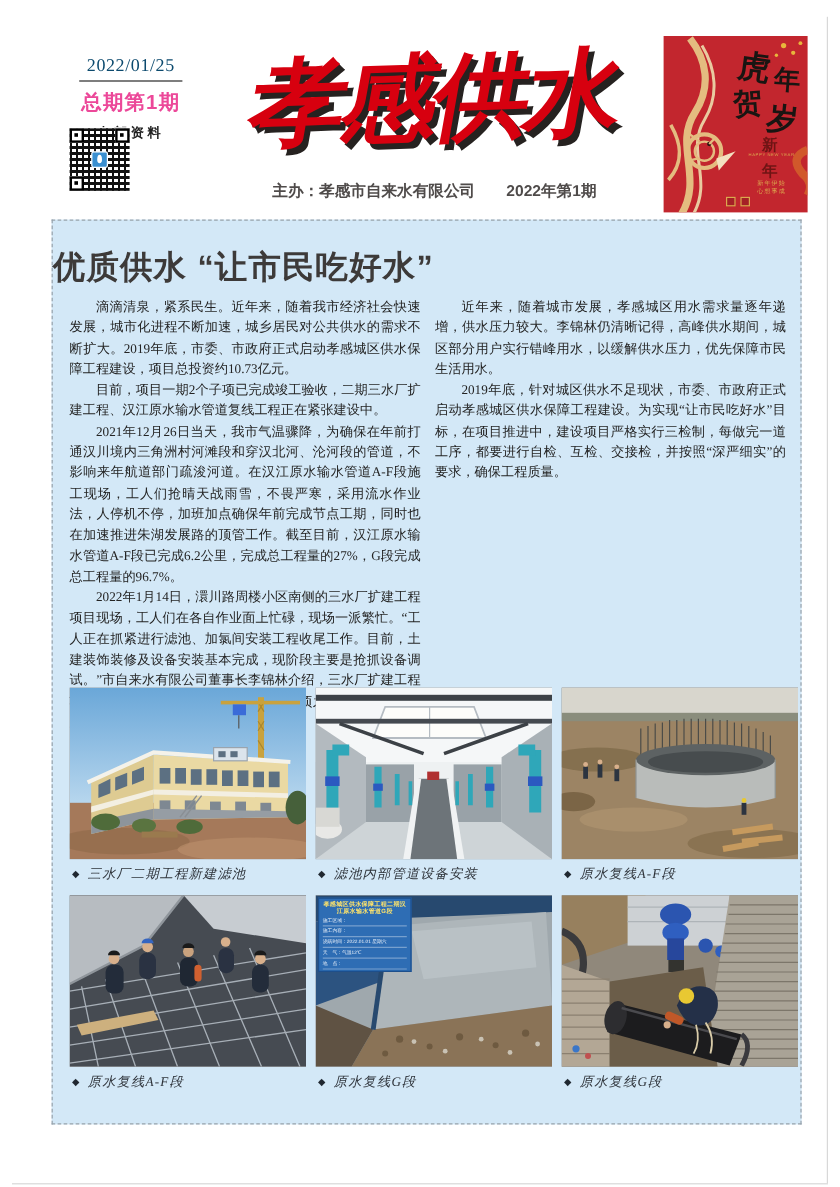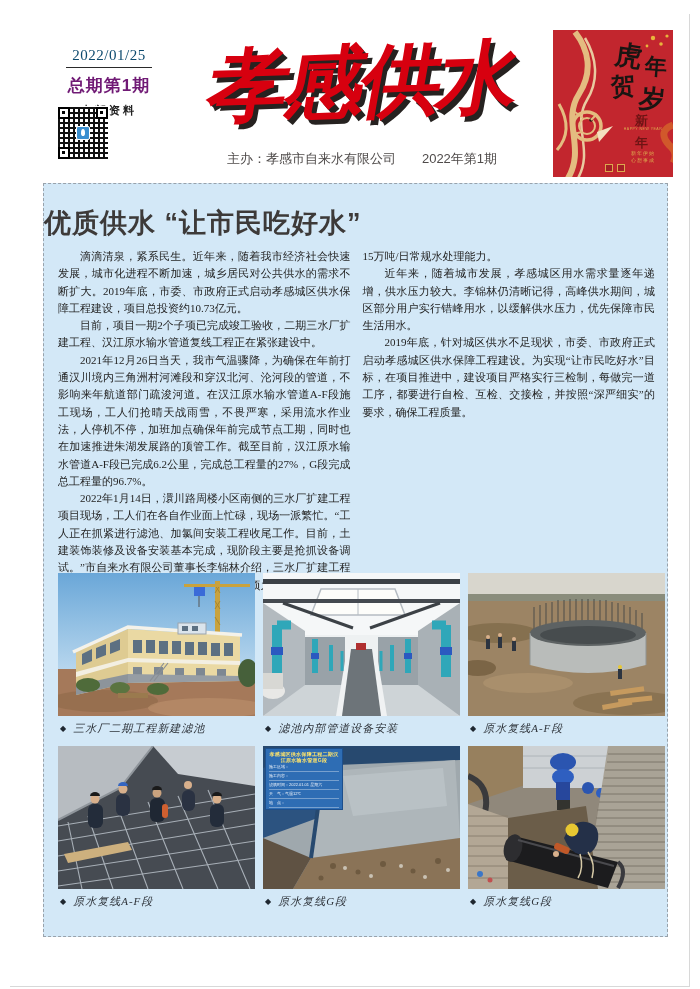--- a/index.html
+++ b/index.html
@@ -5,21 +5,21 @@
   html,body{margin:0;padding:0;background:#ffffff;}
   .page{position:relative;width:700px;height:989px;background:#fff;overflow:hidden;
         font-family:"Liberation Serif",serif;color:#262626;}
   .page-edge-right{position:absolute;left:689px;top:14px;width:1px;height:972px;background:#d8d8d8;}
   .page-edge-bottom{position:absolute;left:10px;top:986px;width:680px;height:1px;background:#d8d8d8;}
 
   
   .meta{position:absolute;left:50px;top:46px;width:118px;text-align:center;}
   .meta-date{display:inline-block;font-size:15px;letter-spacing:.5px;color:#0c4a6e;
              border-bottom:1.5px solid #2a2a2a;padding:0 6px 3px 6px;}
-  .meta-issue{font-size:17px;font-weight:bold;margin-top:6px;color:#701a75;
+  .meta-issue{font-size:17px;font-weight:bold;margin-top:6px;color:#ec4899;
               font-family:"Liberation Sans",sans-serif;letter-spacing:1px;}
   .meta-note{font-size:11px;font-weight:bold;margin-top:6px;letter-spacing:3px;color:#222;}
   .qr{position:absolute;left:57px;top:106px;width:52px;height:54px;background:#fff;}
   .qr-noise{position:absolute;inset:1px;
      background-image:
        repeating-linear-gradient(0deg,#111 0 2px,transparent 2px 5px),
        repeating-linear-gradient(90deg,#111 0 2px,transparent 2px 5px),
        repeating-linear-gradient(45deg,transparent 0 3px,#fff 3px 6px);
   }
   .qr-finder{position:absolute;width:12px;height:12px;background:#fff;border:2.5px solid #000;box-sizing:border-box;}
@@ -30,21 +30,21 @@
   .qr-logo::after{content:"";position:absolute;left:4px;top:2px;width:4px;height:7px;background:#fff;
            border-radius:50% 50% 50% 50%/60% 60% 40% 40%;}
 
   .masthead-title{position:absolute;left:172px;top:22px;width:380px;height:122px;
       display:flex;align-items:center;justify-content:center;}
   .masthead-title span{font-size:80px;font-weight:bold;color:#d7000f;white-space:nowrap;
       font-family:"DejaVu Serif",serif;letter-spacing:-4px;
       transform:skewX(-12deg) rotate(-2deg);
       text-shadow:5px 5px 0 #262220;}
   .organizer{position:absolute;left:172px;top:150px;width:380px;text-align:center;
-      font-size:13px;font-weight:normal;color:#4f4b4a;font-family:"Liberation Sans",sans-serif;}
+      font-size:13px;font-weight:bold;color:#4f4b4a;font-family:"Liberation Sans",sans-serif;}
   .organizer .gap{display:inline-block;width:26px;}
 
   
   .poster{position:absolute;left:553px;top:30px;width:120px;height:147px;background:#c2262e;overflow:hidden;}
   .poster svg{position:absolute;left:0;top:0;}
   .poster-cal span{position:absolute;color:#191512;font-weight:bold;font-family:"DejaVu Serif",serif;}
   .pc0{left:62px;top:8px;font-size:27px;transform:rotate(8deg);}
   .pc1{left:92px;top:22px;font-size:22px;transform:rotate(4deg);}
   .pc2{left:58px;top:40px;font-size:24px;transform:rotate(-4deg);}
   .pc3{left:86px;top:52px;font-size:26px;transform:rotate(6deg);}
@@ -153,21 +153,20 @@
     <div class="headline">优质供水 “让市民吃好水”</div>
 
     <div class="columns">
       <div class="col">
         <p>滴滴清泉，紧系民生。近年来，随着我市经济社会快速发展，城市化进程不断加速，城乡居民对公共供水的需求不断扩大。2019年底，市委、市政府正式启动孝感城区供水保障工程建设，项目总投资约10.73亿元。</p>
         <p>目前，项目一期2个子项已完成竣工验收，二期三水厂扩建工程、汉江原水输水管道复线工程正在紧张建设中。</p>
         <p>2021年12月26日当天，我市气温骤降，为确保在年前打通汉川境内三角洲村河滩段和穿汉北河、沦河段的管道，不影响来年航道部门疏浚河道。在汉江原水输水管道A-F段施工现场，工人们抢晴天战雨雪，不畏严寒，采用流水作业法，人停机不停，加班加点确保年前完成节点工期，同时也在加速推进朱湖发展路的顶管工作。截至目前，汉江原水输水管道A-F段已完成6.2公里，完成总工程量的27%，G段完成总工程量的96.7%。</p>
         <p>2022年1月14日，澴川路周楼小区南侧的三水厂扩建工程项目现场，工人们在各自作业面上忙碌，现场一派繁忙。“工人正在抓紧进行滤池、加氯间安装工程收尾工作。目前，土建装饰装修及设备安装基本完成，现阶段主要是抢抓设备调试。”市自来水有限公司董事长李锦林介绍，三水厂扩建工程项目是孝感城区供水保障工程的二期子项之一，拟扩建三水厂净水处理设施，新增</p>
       </div>
       <div class="col">
-        <p class="cont">15万吨/日常规水处理能力。</p>
         <p>近年来，随着城市发展，孝感城区用水需求量逐年递增，供水压力较大。李锦林仍清晰记得，高峰供水期间，城区部分用户实行错峰用水，以缓解供水压力，优先保障市民生活用水。</p>
         <p>2019年底，针对城区供水不足现状，市委、市政府正式启动孝感城区供水保障工程建设。为实现“让市民吃好水”目标，在项目推进中，建设项目严格实行三检制，每做完一道工序，都要进行自检、互检、交接检，并按照“深严细实”的要求，确保工程质量。</p>
       </div>
     </div>
 
     <div class="photo-grid">
 
       <figure class="photo-cell" style="margin:0">
         <div class="photo-img">
           <svg width="197" height="143" viewBox="0 0 197 143">

